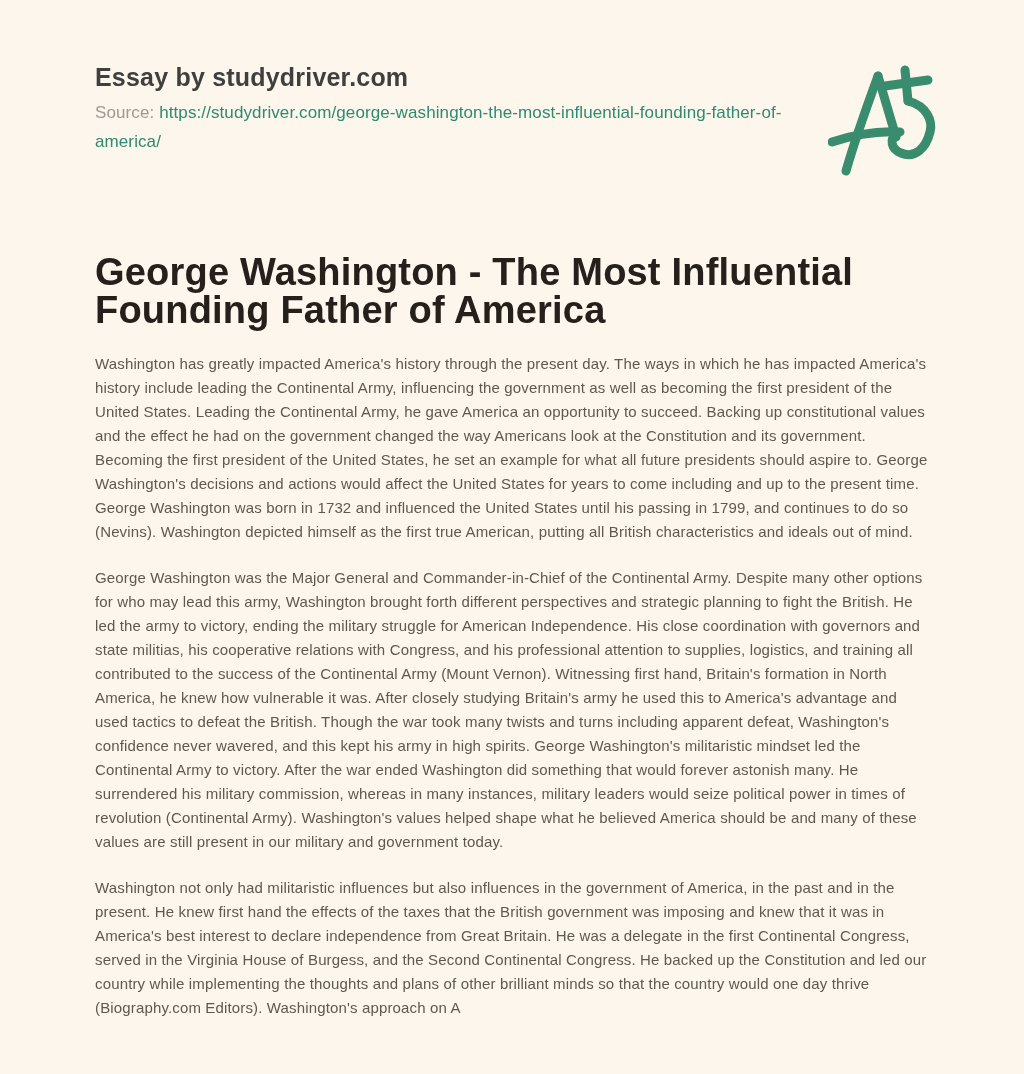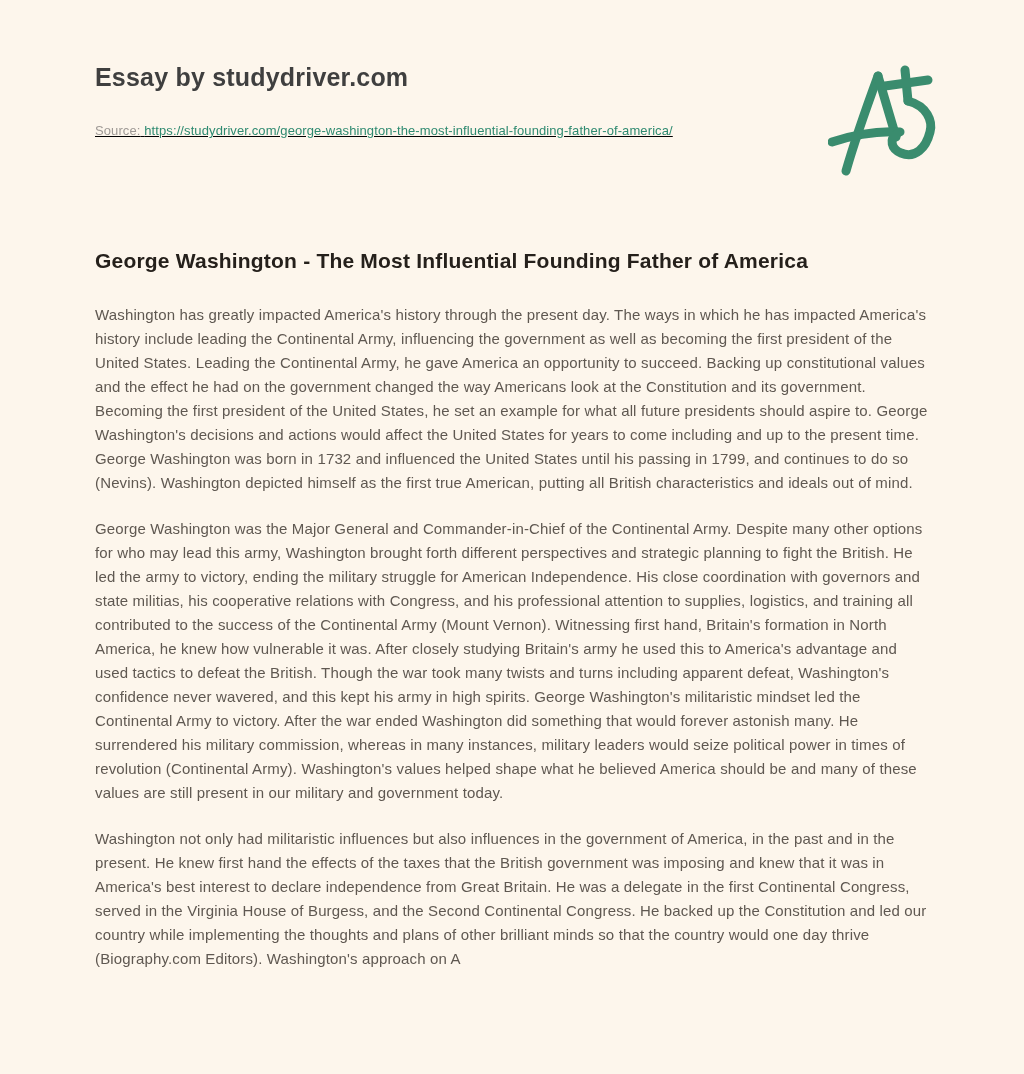--- a/index.html
+++ b/index.html
@@ -17,44 +17,43 @@
     padding: 62px 94px 0 95px;
   }
   .essay-by {
     font-size: 25px;
     font-weight: 700;
     color: #3f3f3f;
     letter-spacing: 0.2px;
     line-height: 1.2;
   }
   .source-line {
-    margin-top: 24px;
+    margin-top: 6px;
     max-width: 692px;
-    font-size: 13px;
+    font-size: 17px;
     line-height: 29px;
     letter-spacing: 0.1px;
     word-break: break-word;
-    text-decoration: underline;
   }
   .source-label { color: #9e9995; }
   .source-link {
     color: #2e8a70;
     text-decoration: none;
   }
   .logo {
     position: absolute;
     top: 58px;
     left: 828px;
     width: 120px;
     height: 130px;
   }
   .essay-title {
     margin-top: 97px;
     max-width: 836px;
-    font-size: 21px;
+    font-size: 38px;
     font-weight: 700;
     line-height: 38px;
     letter-spacing: 0.2px;
     color: #25201b;
   }
   .essay-body { margin-top: 23px; max-width: 836px; }
   .essay-body p {
     font-size: 15px;
     line-height: 24px;
     letter-spacing: 0.15px;

